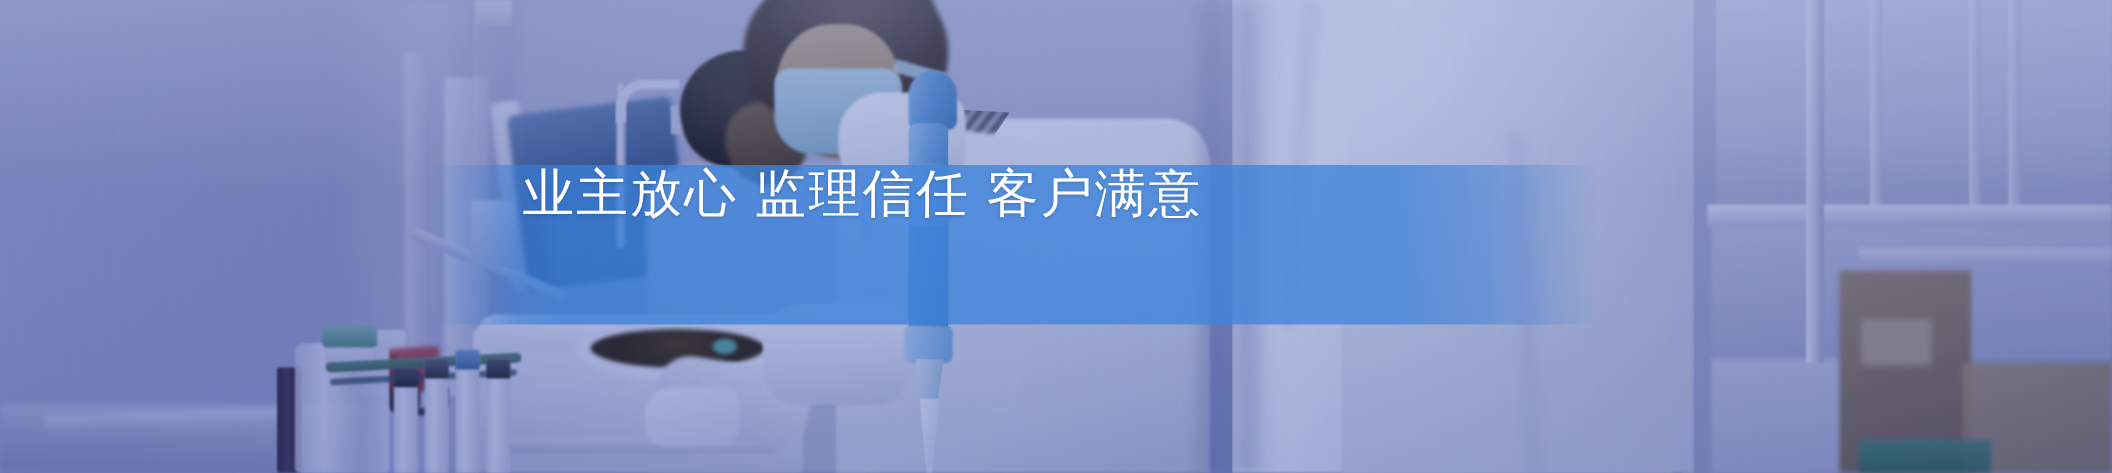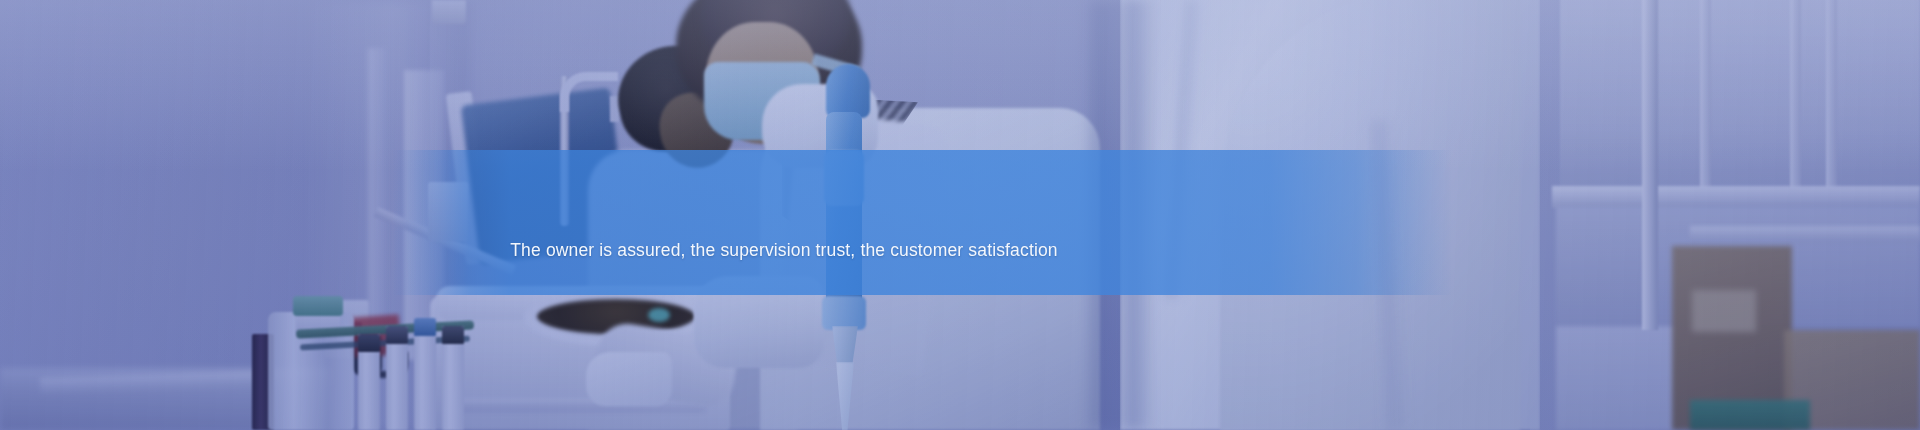--- a/index.html
+++ b/index.html
@@ -586,16 +586,16 @@
 
     <div class="tint-purple"></div>
     <div class="tint-blue"></div>
     <div class="tint-lift"></div>
   </div>
 
   <div class="banner">
     <div class="banner-inner"></div>
   </div>
 
-
-  <div class="subline">The owner is assured, the supervision trust, the customer satisfaction</div>
+  <div class="headline">业主放心 监理信任 客户满意</div>
+
 
 </div>
 
 </body></html>

